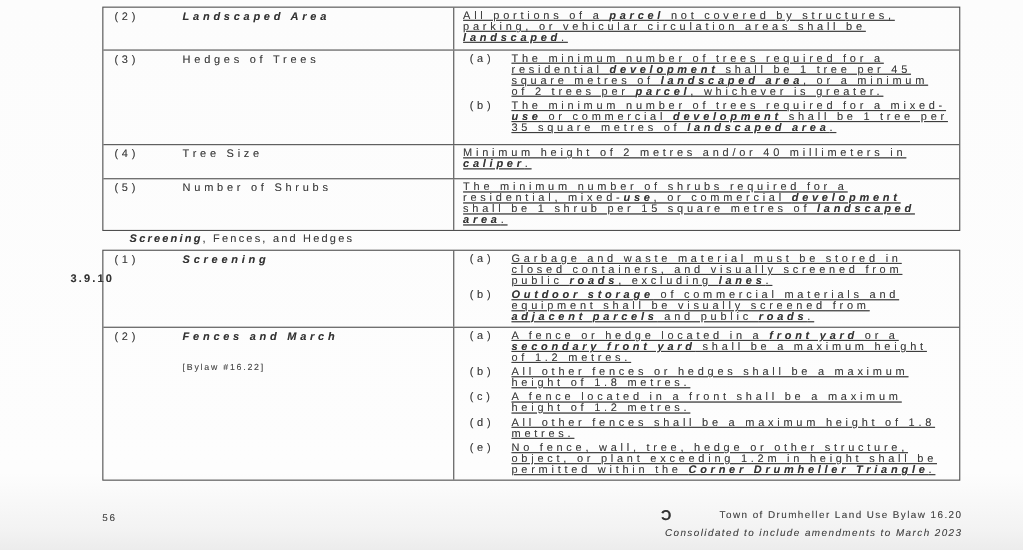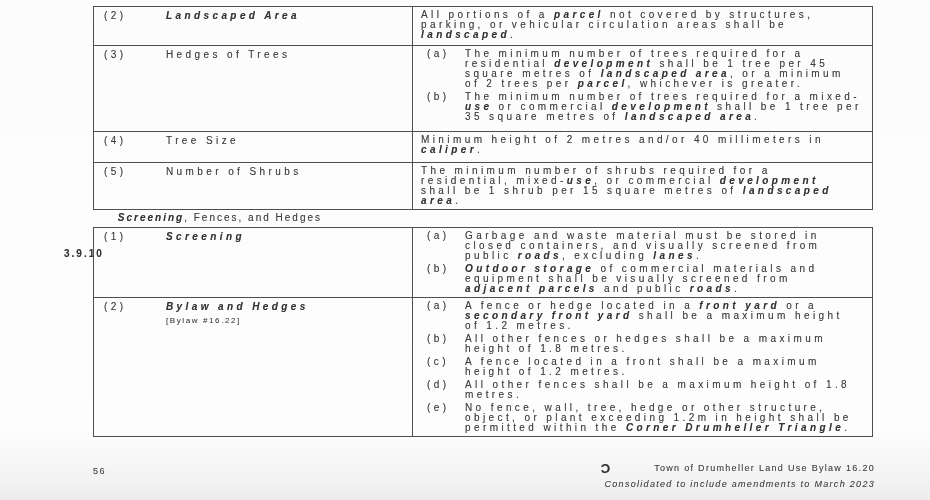--- a/index.html
+++ b/index.html
@@ -21,27 +21,27 @@
 
   .row { display: flex; align-items: stretch; }
   .row + .row { border-top: 1px solid #4f4f4f; }
 
   .cell-left {
     width: 319px; flex: none; border-right: 1px solid #4f4f4f;
     display: flex; padding: 4px 6px 3px 10px;
   }
   .num { width: 62px; flex: none; }
   .name-col { flex: 1; }
-  .bylaw-note { font-size: 8px; letter-spacing: 1.6px; line-height: 10px; margin-top: 4px; color: #4a4a4a; }
+  .bylaw-note { font-size: 8px; letter-spacing: 1.6px; line-height: 10px; margin-top: 17px; color: #4a4a4a; }
 
   .cell-right { flex: 1; padding: 3px 10px 3px 8px; }
   .item { display: flex; }
   .item + .item { margin-top: 3px; }
   .item-label { width: 38px; flex: none; margin-left: 6px; }
-  .item-text { flex: 1; }
+  .item-text { flex: 1; text-decoration: underline; }
 
   .t1r0 { min-height: 38px; }
   .t1r1 { min-height: 86px; }
   .t1r2 { min-height: 31px; }
   .t1r3 { min-height: 41px; }
   .t2r0 { min-height: 60px; }
   .t2r1 { min-height: 138px; }
 
   .seg-bi { font-weight: 700; font-style: italic; color: #333333; text-align: center; }
   .seg-n  { }
@@ -147,21 +147,21 @@
           <span class="item-label">(b)</span>
           <span class="item-text"><span class="seg-bi">Outdoor storage</span><span class="seg-n"> of commercial materials and equipment shall be visually screened from </span><span class="seg-bi">adjacent parcels</span><span class="seg-n"> and public </span><span class="seg-bi">roads</span><span class="seg-n">.</span></span>
         </div>
       </div>
     </div>
 
     <div class="row t2r1">
       <div class="cell-left">
         <span class="num">(2)</span>
         <div class="name-col">
-          <div><span class="seg-bi">Bylaw and Hedges</span></div>
+          <div><span class="seg-bi">Fences and March</span></div>
           <div class="bylaw-note">[Bylaw #16.22]</div>
         </div>
       </div>
       <div class="cell-right">
         <div class="item">
           <span class="item-label">(a)</span>
           <span class="item-text"><span class="seg-n">A fence or hedge located in a </span><span class="seg-bi">front yard</span><span class="seg-n"> or a </span><span class="seg-bi">secondary front yard</span><span class="seg-n"> shall be a maximum height of 1.2 metres.</span></span>
         </div>
         <div class="item">
           <span class="item-label">(b)</span>

